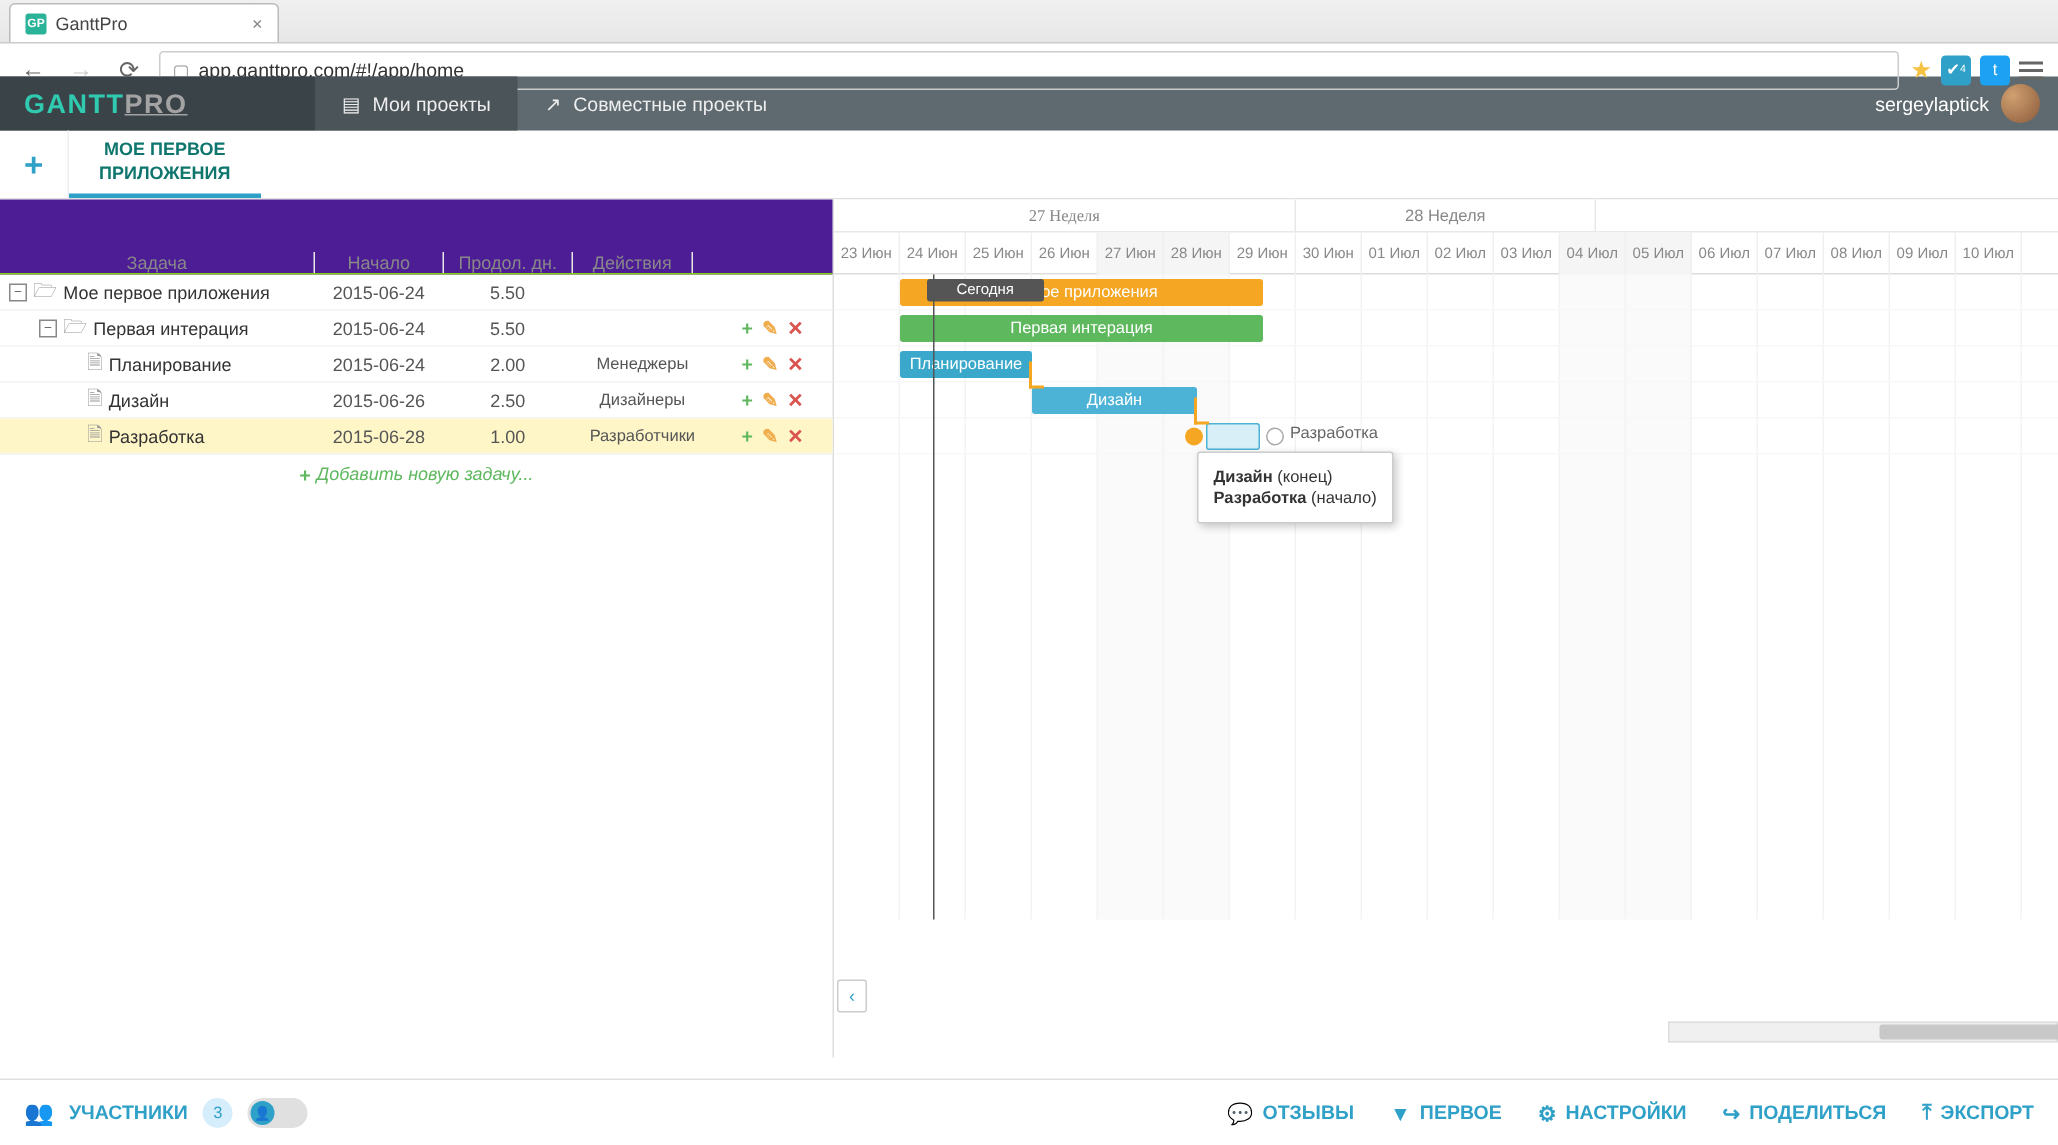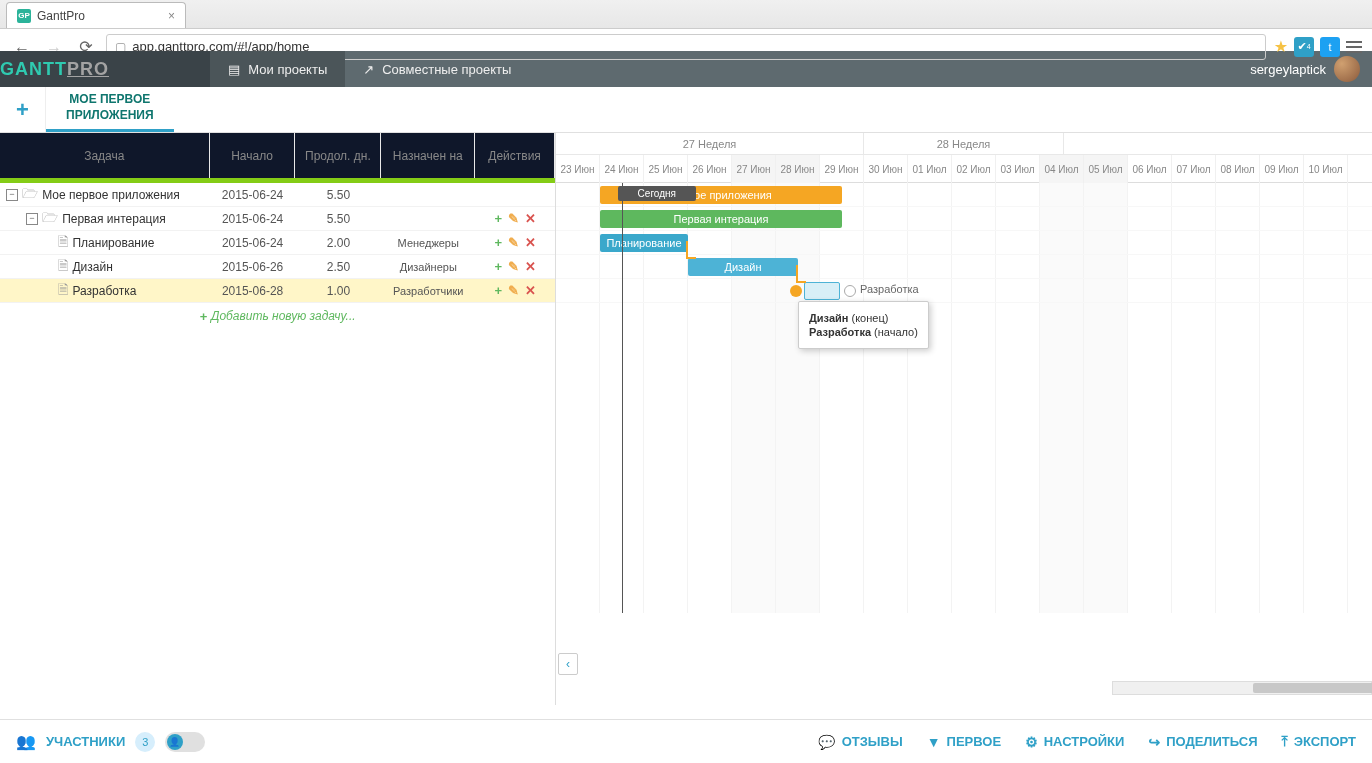--- a/index.html
+++ b/index.html
@@ -16,41 +16,41 @@
 .addr-bar { flex:1; height:26px; border:1px solid #ccc; border-radius:3px; display:flex; align-items:center; padding:0 8px; font-size:13px; color:#333; gap:6px; }
 .addr-bar .page-icon { color:#999; font-size:12px; }
 .addr-right { display:flex; align-items:center; gap:6px; }
 .star { color:#f6c244; font-size:16px; }
 .ext-icon { width:20px; height:20px; border-radius:3px; display:flex; align-items:center; justify-content:center; font-size:11px; color:#fff; }
 .menu-lines { display:flex; flex-direction:column; gap:3px; width:16px; }
 .menu-lines div { height:2px; background:#666; }
 
 
 .app-header { height:36px; background:#5e6a6f; display:flex; align-items:center; color:#fff; }
-.logo { width:210px; background:#3a4348; height:100%; display:flex; align-items:center; font-weight:bold; font-size:18px; letter-spacing:1px; }
+.logo { width:210px; background:#3a4348; height:100%; display:flex; align-items:center; padding-left:16px; font-weight:bold; font-size:18px; letter-spacing:1px; }
 .logo .g1 { color:#2fcab0; }
 .logo .g2 { color:#a3a3a3;text-decoration:underline; }
 .header-tab { padding:0 18px; height:100%; display:flex; align-items:center; gap:8px; font-size:13px; color:#eee; cursor:pointer; }
 .header-tab.active { background:#4b5559; }
 .header-spacer { flex:1; }
 .user { display:flex; align-items:center; gap:8px; padding-right:12px; font-size:13px; }
 .avatar { width:26px; height:26px; border-radius:50%; background: radial-gradient(circle at 30% 30%, #d0a070, #8b5a3c); }
 
 
 .proj-tabs { height:46px; display:flex; align-items:stretch; border-bottom:1px solid #e0e0e0; }
 .add-proj { width:46px; display:flex; align-items:center; justify-content:center; color:#2fa0c7; font-size:22px; font-weight:bold; cursor:pointer; border-right:1px solid #eee; }
 .proj-tab { padding:6px 20px; display:flex; align-items:center; justify-content:center; color:#0f766e; font-size:12px; font-weight:bold; text-align:center; border-bottom:3px solid #2fa0c7; line-height:1.3; cursor:pointer; }
 
 
 .main { display:flex; height:572px; position:relative; }
 .left-pane { width:556px; border-right:1px solid #ddd; background:#fff; position:relative; }
 .right-pane { flex:1; overflow:hidden; position:relative; background:#fff; }
 
 
-.grid-header { height:50px; display:flex; border-bottom:5px solid #84cc16; background:#0f172a; }
+.grid-header { height:50px; display:flex; border-bottom:1px solid #84cc16; background:#4c1d95;align-items:flex-end; }
 .grid-header > div { display:flex; align-items:center; justify-content:center; font-size:12px; color:#888; border-right:1px solid #e8e8e8; }
 .col-task { width:210px; }
 .col-start { width:86px; }
 .col-dur { width:86px; }
 .col-assign { width:94px; }
 .col-actions { width:80px; }
 
 
 .grid-body { }
 .grid-row { height:24px; display:flex; align-items:center; font-size:12px; border-bottom:1px solid #f2f2f2; }
@@ -174,21 +174,20 @@
 ПРИЛОЖЕНИЯ</span>
   </div>
 </div>
 
 <div class="main">
   <div class="left-pane">
     <div class="grid-header">
       <div class="col-task">Задача</div>
       <div class="col-start">Начало</div>
       <div class="col-dur">Продол. дн.</div>
-      <div class="col-assign">Назначен на</div>
       <div class="col-actions">Действия</div>
     </div>
     <div class="grid-body" id="grid-body">
         <div class="grid-row">
           <div class="cell-task">
             <span class="tree-toggle">−</span>
             <span class="folder-icon">🗁</span>
             <span>Мое первое приложения</span>
           </div>
           <div class="cell-start">2015-06-24</div>
@@ -256,21 +255,21 @@
       </div>
     <div class="add-row">
       <span class="act plus">+</span>
       <span>Добавить новую задачу...</span>
     </div>
   </div>
 
   <div class="right-pane">
     <div class="timeline-header">
       <div class="week-row" id="week-row">
-          <div class="week-cell" style="width: 308px;">27 Неделя</div>
+          <div class="week-cell" style="width: 308px; font-family: Liberation Serif, serif;">27 Неделя</div>
           <div class="week-cell" style="width: 200px;">28 Неделя</div>
         </div>
       <div class="day-row" id="day-row">
           <div class="day-cell">23 Июн</div>
           <div class="day-cell">24 Июн</div>
           <div class="day-cell">25 Июн</div>
           <div class="day-cell">26 Июн</div>
           <div class="day-cell weekend">27 Июн</div>
           <div class="day-cell weekend">28 Июн</div>
           <div class="day-cell">29 Июн</div>

